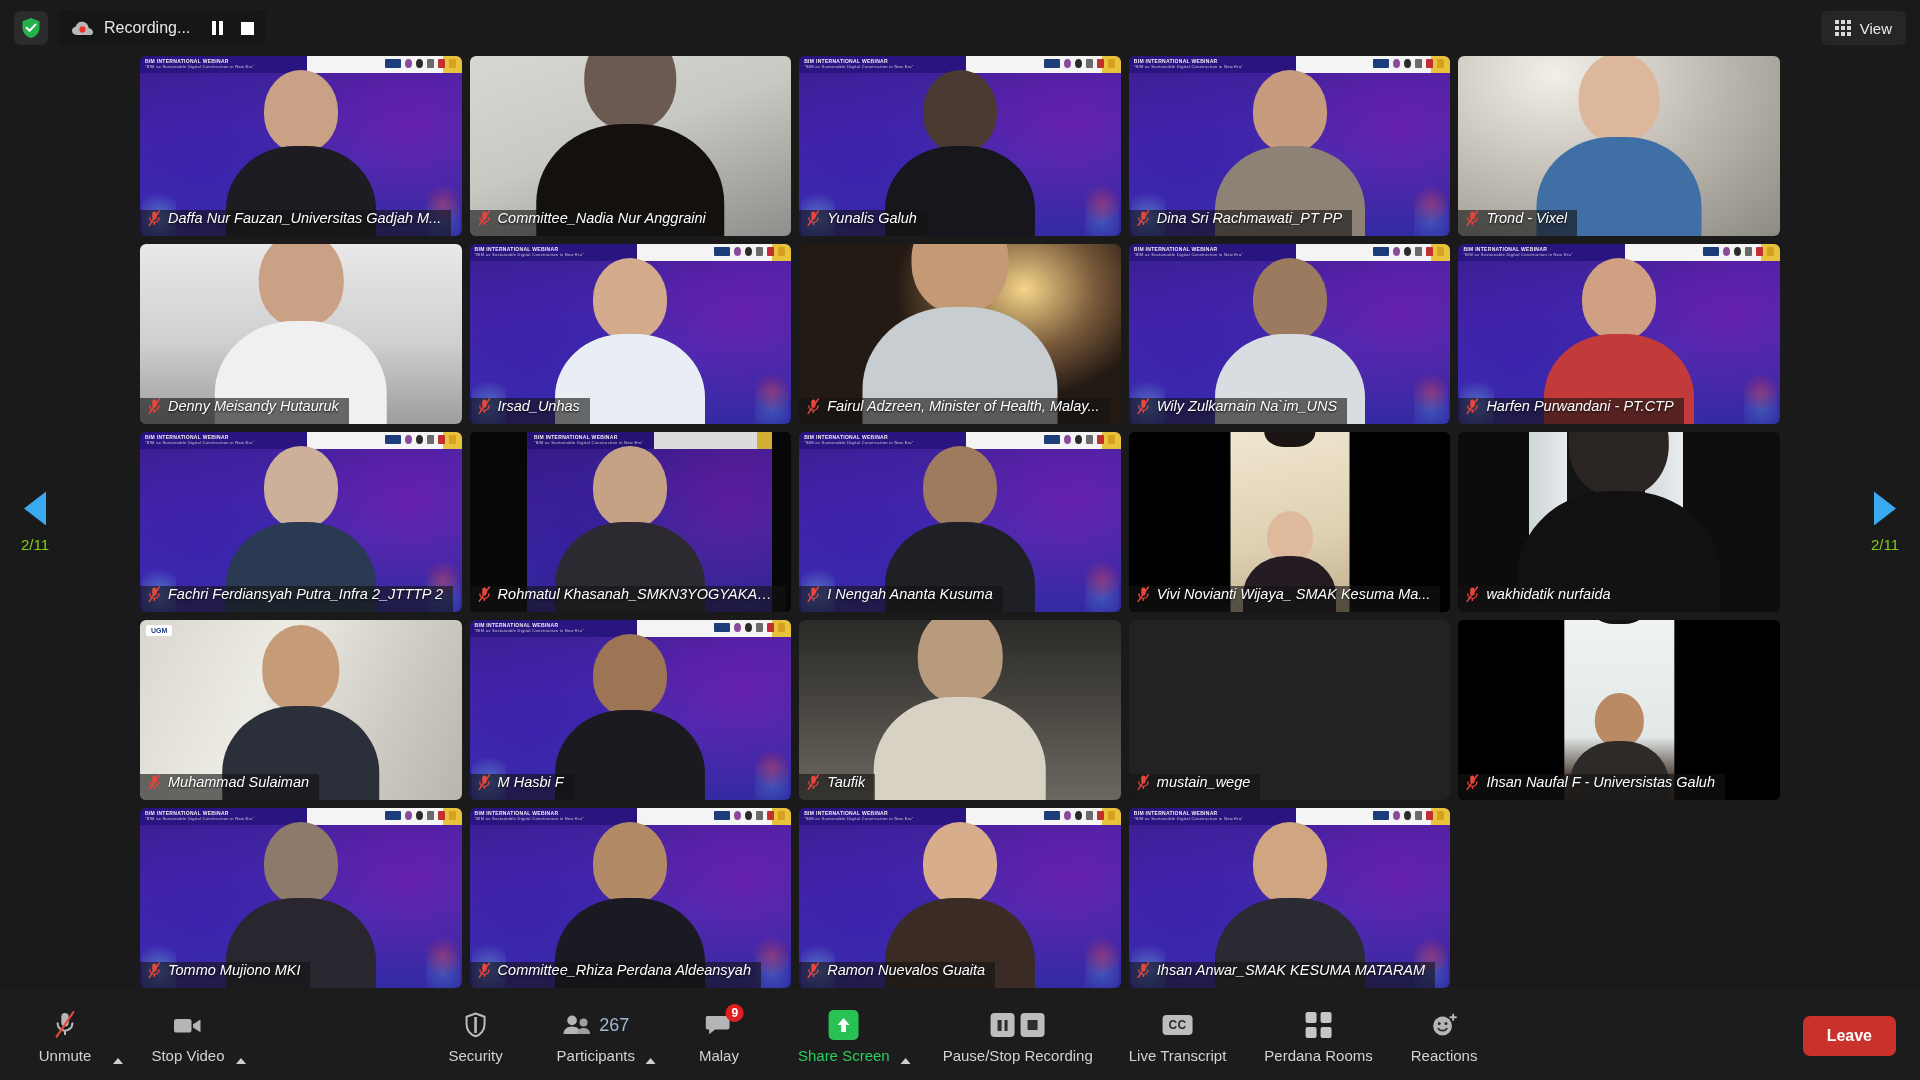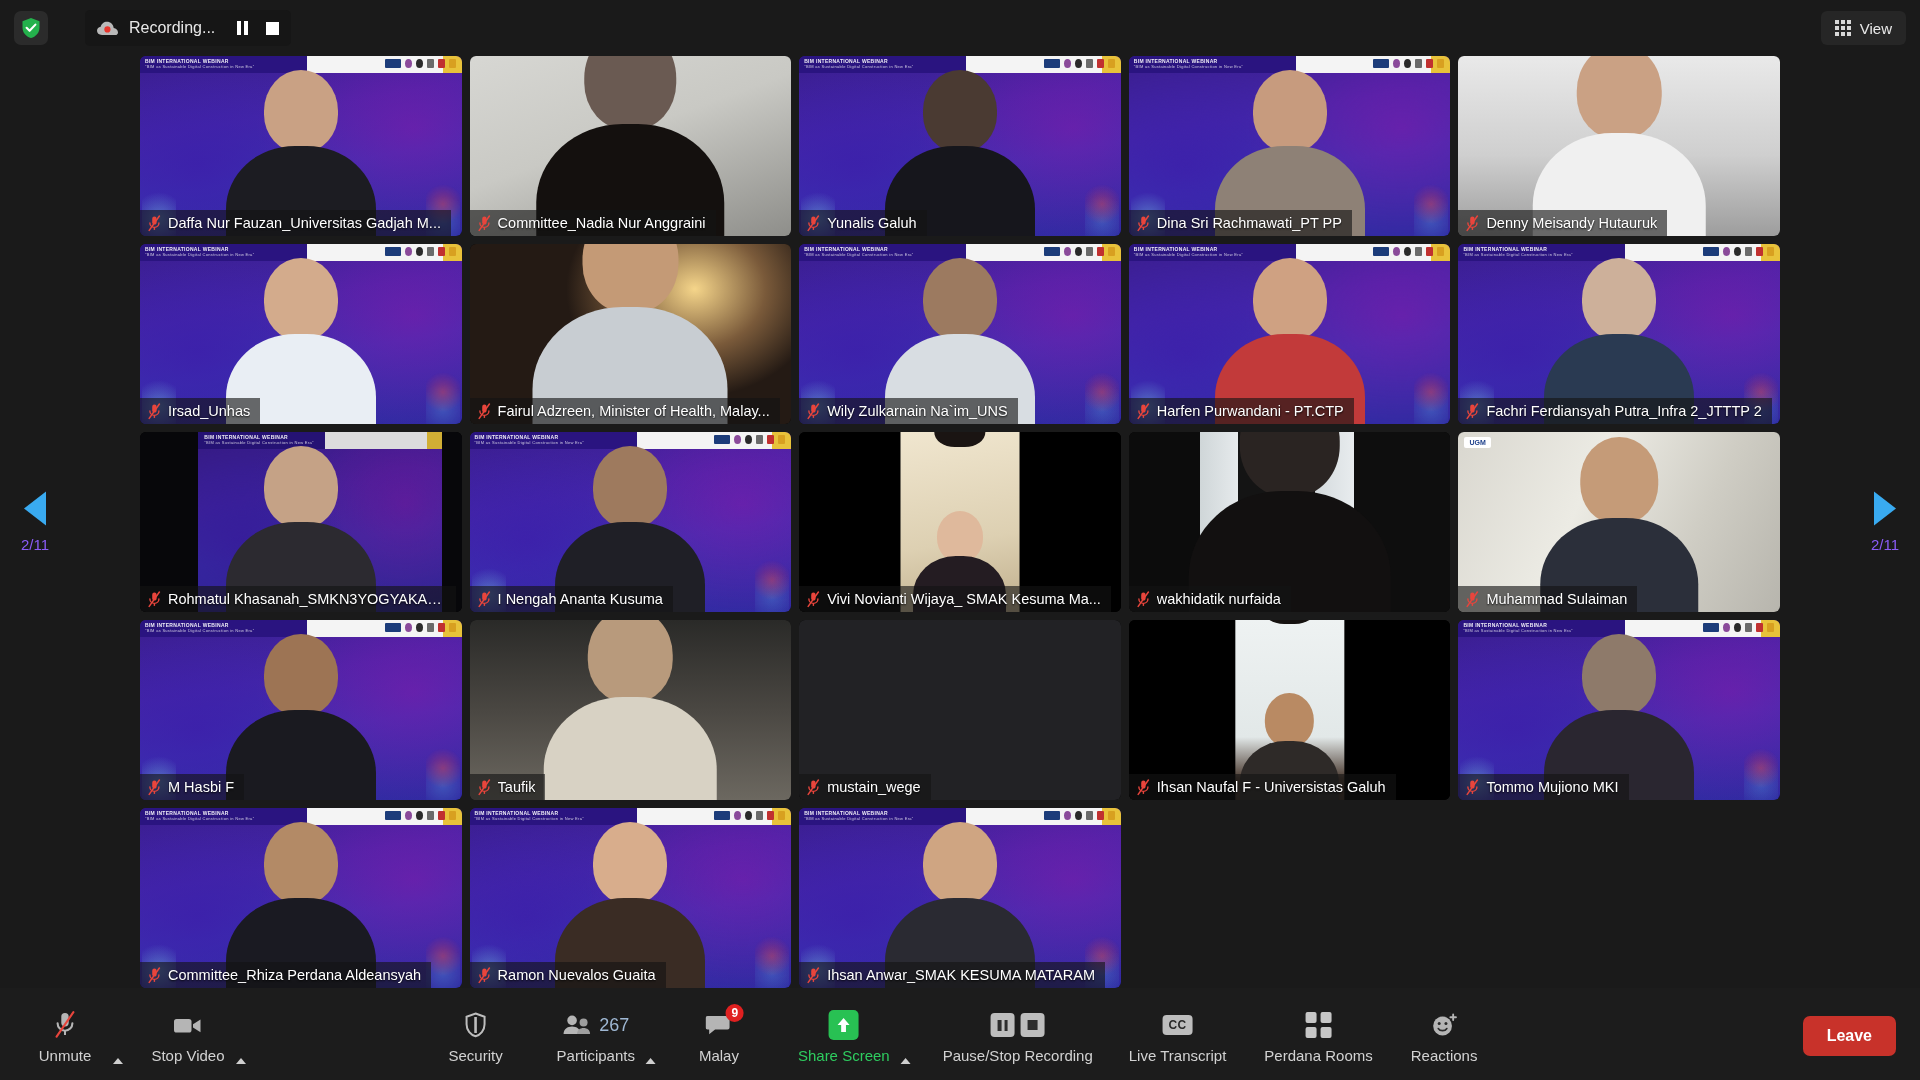--- a/index.html
+++ b/index.html
@@ -18,21 +18,20 @@
   }
 
   
   .topbar {
     position: relative;
     height: 56px;
     flex: 0 0 56px;
     display: flex; align-items: center;
     padding: 0 14px;
     background: #1a1a1a;
-    gap: 25px;
   }
   .shield-btn {
     width: 34px; height: 34px;
     border-radius: 7px;
     background: #2b2b2b;
     display: flex; align-items: center; justify-content: center;
     margin-right: 12px;
   }
   .shield-icon svg { display:block; }
 
@@ -99,21 +98,21 @@
   }
   .pager.left { left: 0; }
   .pager.right { right: 0; }
   .tri {
     width: 0; height: 0;
     border-top: 17px solid transparent;
     border-bottom: 17px solid transparent;
   }
   .tri.l { border-right: 22px solid #39aaf0; }
   .tri.r { border-left: 22px solid #39aaf0; }
-  .pager-label { color: #8b5cf6; font-size: 15px; }
+  .pager-label { color: #84cc16; font-size: 15px; }
 
   .grid {
     width: 1640px;
     display: grid;
     grid-template-columns: repeat(5, 1fr);
     grid-auto-rows: 180px;
     gap: 8px;
   }
 
   
@@ -197,25 +196,26 @@
     transform:translateX(-50%);
     width: 37%;
     overflow:hidden;
   }
 
   
   .nameplate {
     position: absolute;
     left: 0; bottom: 0;
     z-index: 20;
-    display: flex; align-items: center;
+    display: flex; align-items: flex-start;
     height: 26px;
     padding: 0 10px 0 7px;
     background: rgba(20,20,20,.62);
     max-width: 100%;
+    font-style: italic;
   }
   .mic-muted { flex: 0 0 auto; margin-right: 6px; display:block; }
   .pname {
     color: #ffffff;
     font-size: 14.5px;
     white-space: nowrap;
     overflow: hidden;
     text-overflow: ellipsis;
     max-width: 278px;
     text-shadow: 0 1px 2px rgba(0,0,0,.9);
@@ -491,20 +491,39 @@
   <rect x="5.2" y="1.6" width="4.4" height="8" rx="2.2" fill="#e8453c"></rect>
   <path d="M2.9 7.9 C2.9 10.5 4.9 12.4 7.4 12.4 C9.9 12.4 11.9 10.5 11.9 7.9" stroke="#e8453c" stroke-width="1.4" fill="none" stroke-linecap="round"></path>
   <rect x="6.7" y="12.2" width="1.4" height="2.7" fill="#e8453c"></rect>
   <line x1="2.2" y1="15.4" x2="12.4" y2="1" stroke="#e8453c" stroke-width="1.5" stroke-linecap="round"></line>
 </svg>
        <span class="pname">Dina Sri Rachmawati_PT PP</span>
      </div>
         </div>
         <div class="tile">
           <div class="feed">
+            <div class="plain" style="background:radial-gradient(ellipse at 30% 10%,#f2efe8,#b9b5ad 55%,#8d8a83 100%);"></div>
+        <div class="person">
+
+      <div class="head" style="width:81.4px;height:90.2px;background:#dcb79c;"></div>
+      <div class="body" style="width:165px;height:99.00000000000001px;background:#3f6fa5;"></div>
+    </div>
+          </div>
+     <div class="nameplate">
+       <svg class="mic-muted" width="15" height="17" viewBox="0 0 15 17">
+  <rect x="5.2" y="1.6" width="4.4" height="8" rx="2.2" fill="#e8453c"></rect>
+  <path d="M2.9 7.9 C2.9 10.5 4.9 12.4 7.4 12.4 C9.9 12.4 11.9 10.5 11.9 7.9" stroke="#e8453c" stroke-width="1.4" fill="none" stroke-linecap="round"></path>
+  <rect x="6.7" y="12.2" width="1.4" height="2.7" fill="#e8453c"></rect>
+  <line x1="2.2" y1="15.4" x2="12.4" y2="1" stroke="#e8453c" stroke-width="1.5" stroke-linecap="round"></line>
+</svg>
+       <span class="pname">Trond - Vixel</span>
+     </div>
+        </div>
+        <div class="tile">
+          <div class="feed">
             <div class="plain" style="background:linear-gradient(180deg,#e9e9e9 0%,#cfcfcf 55%,#9d9d9d 100%);"></div>
         <div class="person">
 
       <div class="head" style="width:85.1px;height:94.3px;background:#caa184;"></div>
       <div class="body" style="width:172.5px;height:103.49999999999999px;background:#f0f0f0;"></div>
     </div>
           </div>
      <div class="nameplate">
        <svg class="mic-muted" width="15" height="17" viewBox="0 0 15 17">
   <rect x="5.2" y="1.6" width="4.4" height="8" rx="2.2" fill="#e8453c"></rect>

